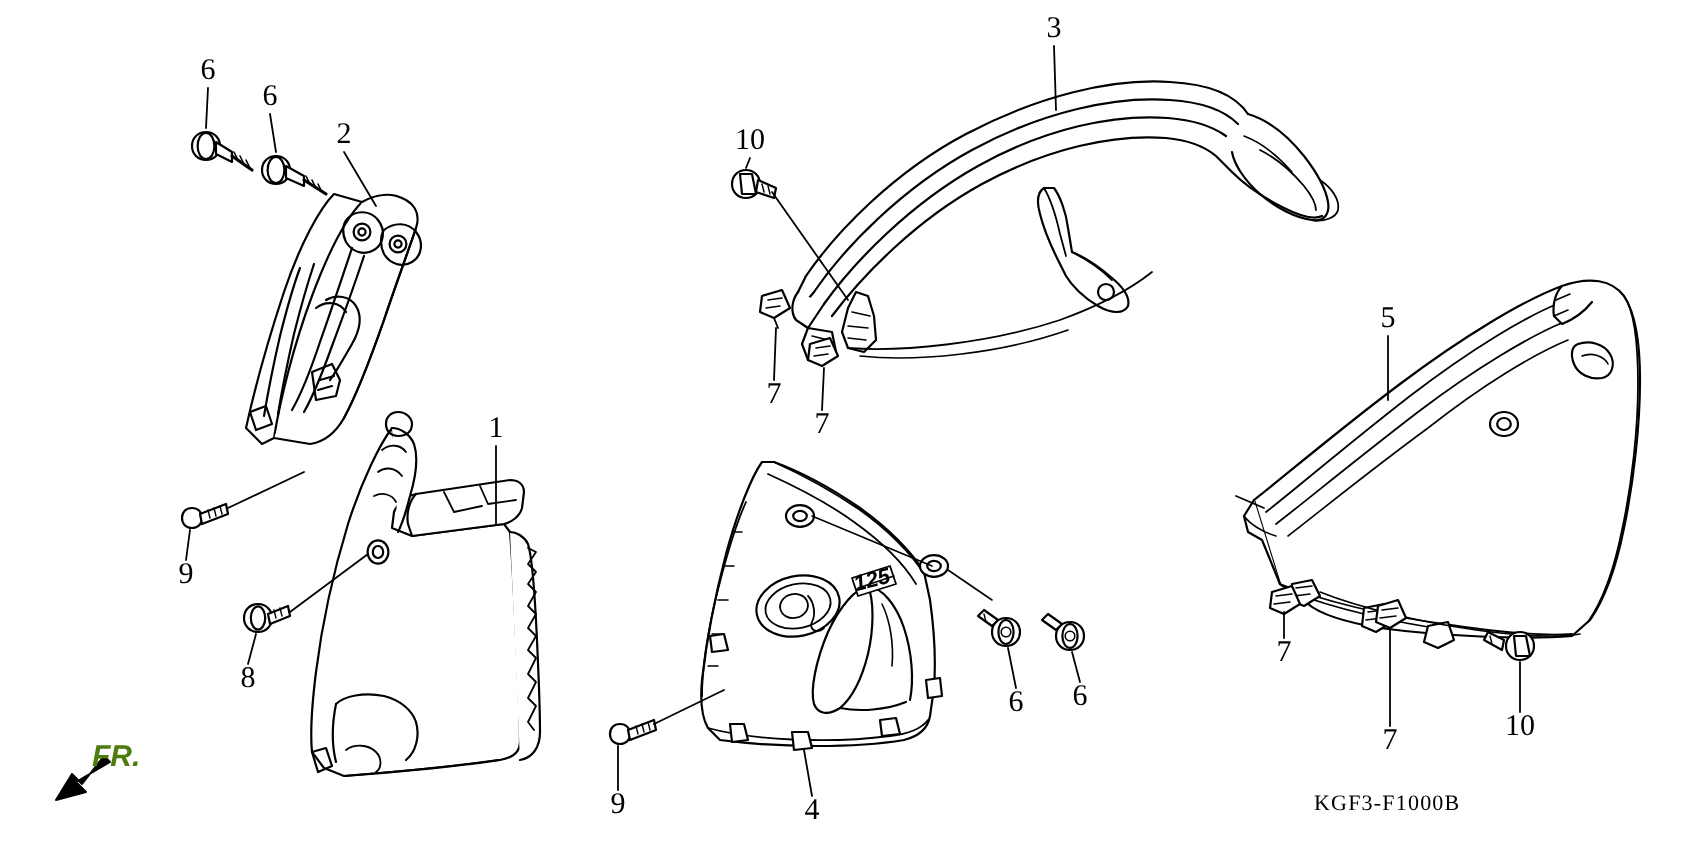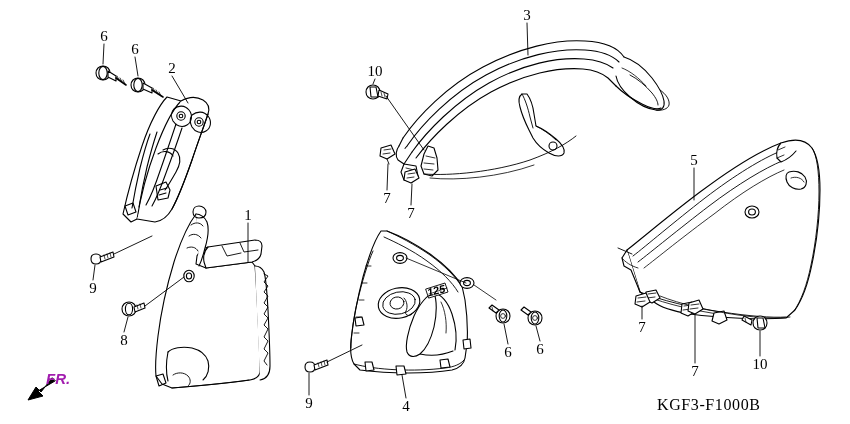--- a/index.html
+++ b/index.html
@@ -30,33 +30,33 @@
     font-size: 15px;
     color: #000000;
     line-height: 1;
     white-space: nowrap;
     transform: translate(-50%, -50%);
     letter-spacing: 0px;
   }
   .partnum {
     position: absolute;
     font-family: "Liberation Serif", serif;
-    font-size: 16px;
+    font-size: 11px;
     letter-spacing: 0.6px;
     color: #000000;
     white-space: nowrap;
     text-align: center;
   }
   .fr-label {
     position: absolute;
     font-family: "Liberation Sans", sans-serif;
     font-size: 15px;
     font-weight: bold;
     font-style: italic;
-    color: #a21caf;
+    color: #4d7c0f;
     white-space: nowrap;
   }
 </style>
 </head>
 <body>
 
 <div id="diagram-root">
 
   <svg class="layer" viewBox="0 0 850 424">
     <g fill="none" stroke="#000" stroke-width="1.1" stroke-linecap="round" stroke-linejoin="round">

